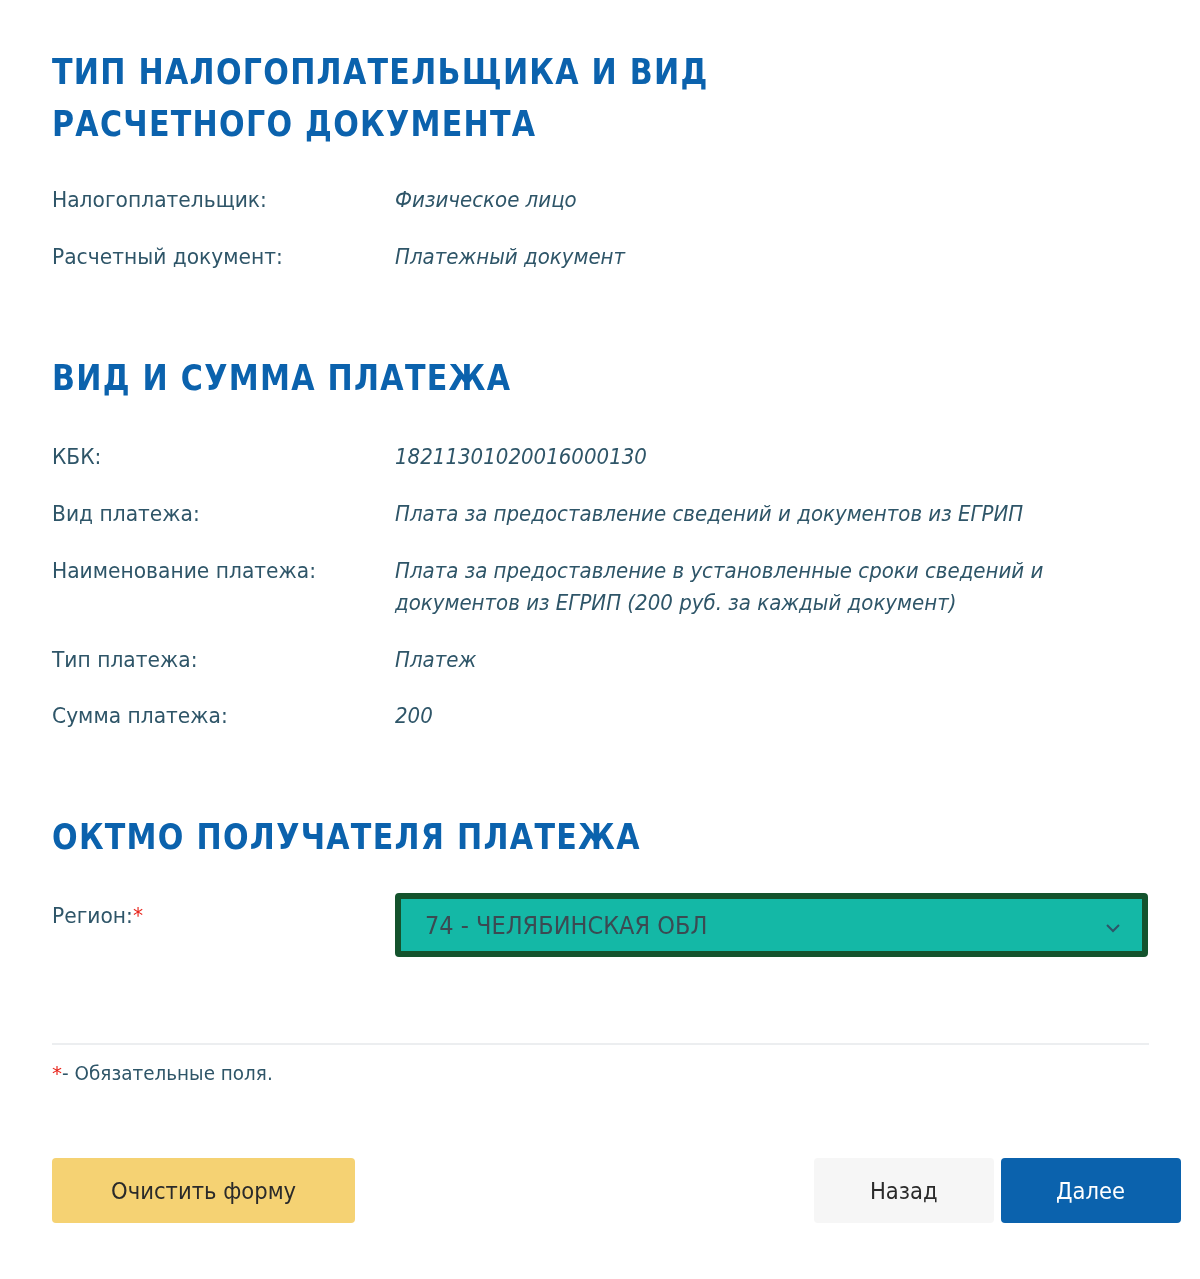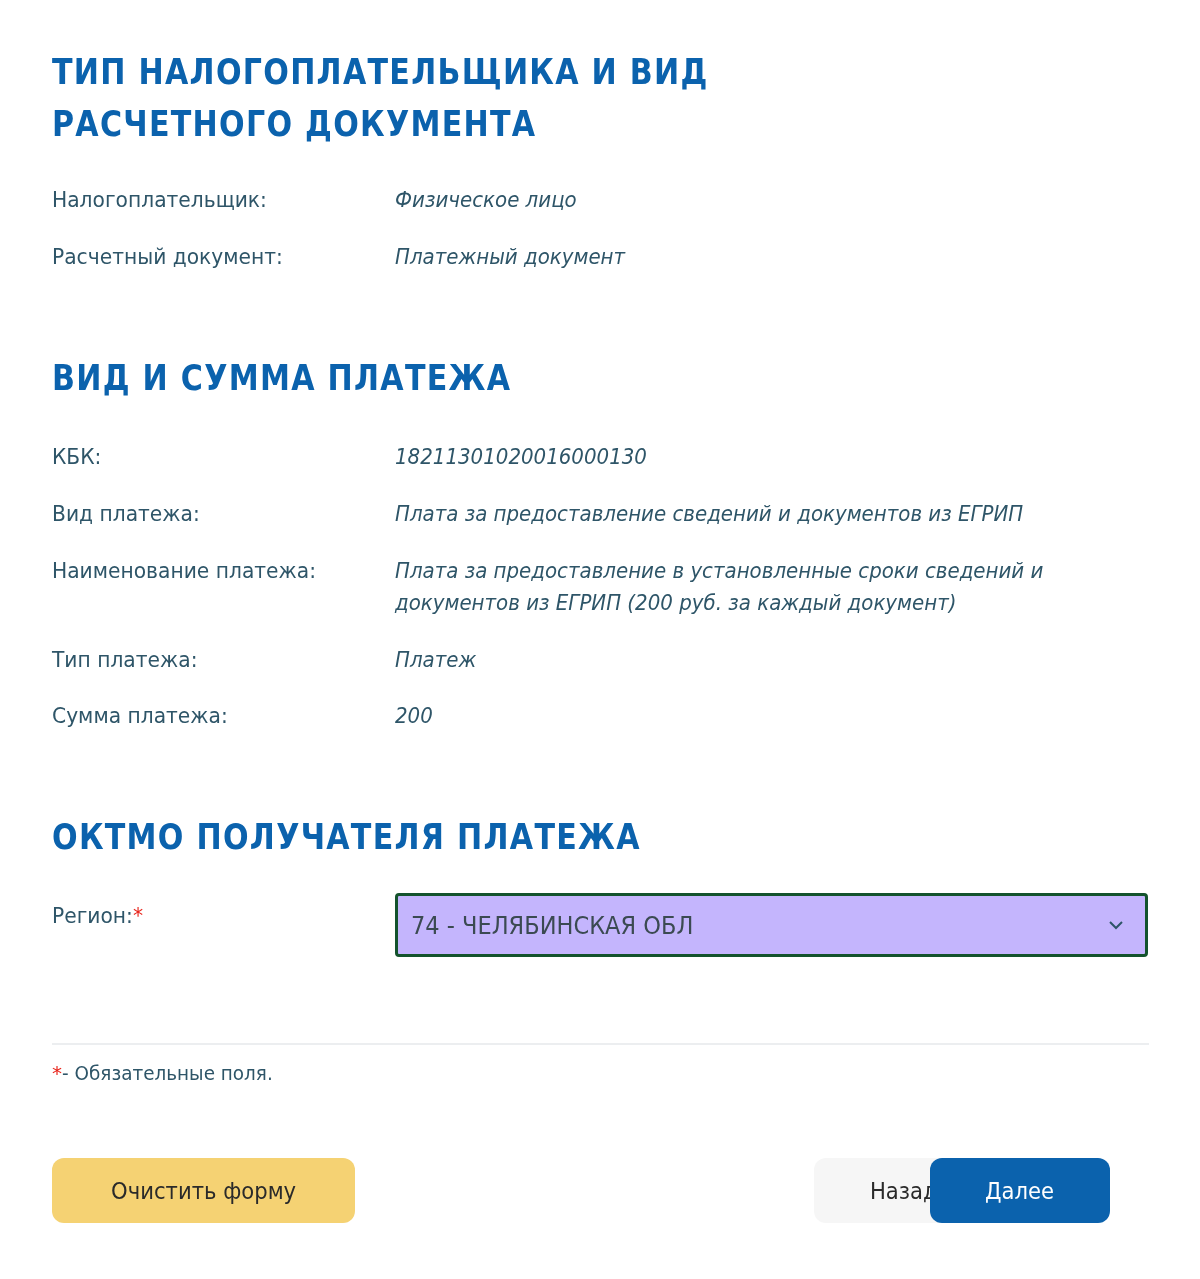--- a/index.html
+++ b/index.html
@@ -31,38 +31,38 @@
       transform: scaleX(0.92); transform-origin: left top; white-space: nowrap;
     }
     .row .value {
       position: absolute; left: 343px; top: 0; width: 740px;
       font-style: italic; color: #2e5568;
       transform: scaleX(0.9); transform-origin: left top;
     }
     .req { color: #e8231a; font-style: normal; }
     .select {
       position: absolute; left: 395px; top: 893px; width: 753px; height: 64px;
-      border: 3px solid #14532d; border-radius: 4px; background: #c4b5fd;
-      display: flex; align-items: center; padding-left: 13px;
+      border: 6px solid #14532d; border-radius: 4px; background: #14b8a6;
+      display: flex; align-items: center; padding-left: 24px;
       font-size: 25px; color: #3b4a52; cursor: pointer;
     }
     .select .sel-text { transform: scaleX(0.9); transform-origin: left center; white-space: nowrap; }
     .select .chevron { position: absolute; right: 22px; top: 24px; width: 14px; height: 10px; }
     .divider { position: absolute; left: 52px; top: 1043px; width: 1097px; height: 2px; background: #eceef0; }
     .required-note { position: absolute; left: 52px; top: 1057px; font-size: 20px; line-height: 32px; color: #2e5568; }
     .required-note .txt { display: inline-block; transform: scaleX(0.92); transform-origin: left center; }
     .btn {
-      position: absolute; top: 1158px; height: 65px; border: none; border-radius: 12px;
+      position: absolute; top: 1158px; height: 65px; border: none; border-radius: 4px;
       font-family: "DejaVu Sans", sans-serif; font-size: 23px;
       display: flex; align-items: center; justify-content: center; cursor: pointer;
     }
     .btn span { display: inline-block; transform: scaleX(0.92); }
     .btn-clear { left: 52px; width: 303px; background: #f5d273; color: #2a2a2a; }
     .btn-back { left: 814px; width: 180px; background: #f6f6f6; color: #2a2a2a; }
-    .btn-next { left: 930px; width: 180px; background: #0b62ad; color: #ffffff; }
+    .btn-next { left: 1001px; width: 180px; background: #0b62ad; color: #ffffff; }
   </style>
 </head>
 <body>
 
 <h2 class="section-title" style="top:46px;">Тип налогоплательщика и вид расчетного документа</h2>
 
 <div class="row" style="top:184px;">
   <span class="label">Налогоплательщик:</span>
   <span class="value">Физическое лицо</span>
 </div>

